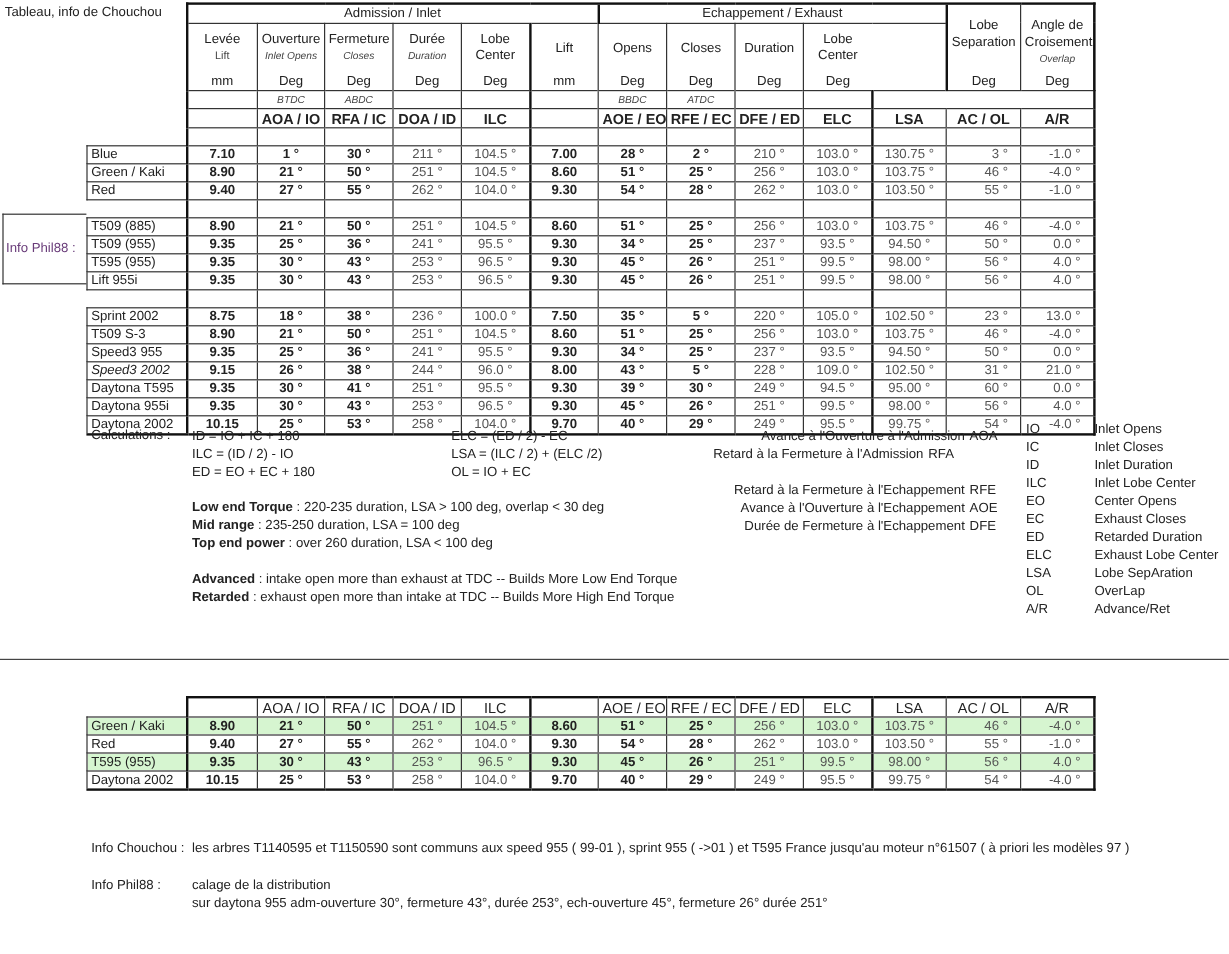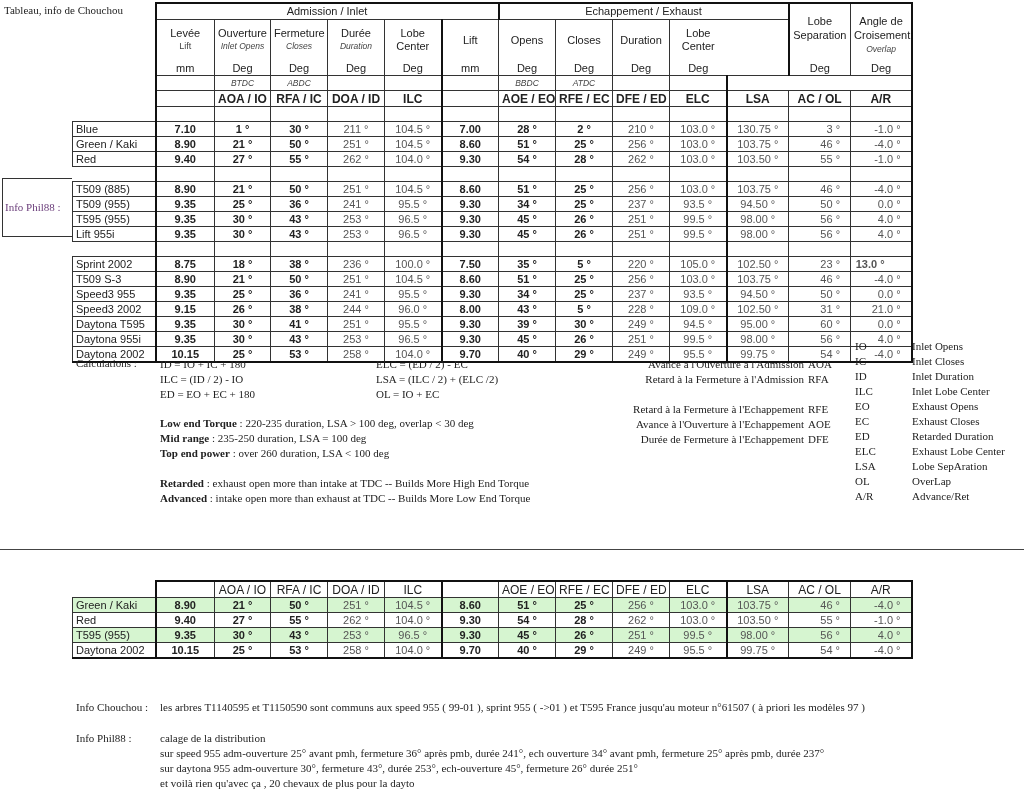--- a/index.html
+++ b/index.html
@@ -1,18 +1,18 @@
 <!DOCTYPE html>
 <html><head>
 <meta charset="utf-8">
 <style>
   html, body { margin:0; padding:0; background:#fff; }
   body { width:1024px; height:795px; position:relative; overflow:hidden;
          font-family:"Liberation Sans", sans-serif; font-size:11px; color:#222; }
-  .abs { position:absolute;font-family:Liberation Serif, serif; }
+  .abs { position:absolute; }
   table.cam { position:absolute; border-collapse:collapse; table-layout:fixed; }
   table.cam td { padding:0 3px; height:14px; line-height:14px; white-space:nowrap; overflow:hidden; font-size:11px; }
   .hdr td { text-align:center; vertical-align:middle; }
   .c { text-align:center; }
   .r { text-align:right; }
   .b { font-weight:bold; }
   .it { font-style:italic; font-size:8.5px !important; color:#444; }
   .gray { color:#555; }
   .bl { border-left:1px solid #333; }
   .blt { border-left:2px solid #111; }
@@ -321,21 +321,21 @@
         <td class="c b bt bb bl" style="">38 °</td>
         <td class="c gray bt bb bl" style="">236 °</td>
         <td class="c gray bt bb bl" style="">100.0 °</td>
         <td class="c b bt bb blt" style="">7.50</td>
         <td class="c b bt bb bl" style="">35 °</td>
         <td class="c b bt bb bl" style="">5 °</td>
         <td class="c gray bt bb bl" style="">220 °</td>
         <td class="c gray bt bb bl" style="">105.0 °</td>
         <td class="c gray bt bb blt" style="">102.50 °</td>
         <td class="r gray bt bb bl" style="padding-right:10px;">23 °</td>
-        <td class="r gray bt bb bl brt" style="padding-right:26px;font-weight:bold;">13.0 °</td>
+        <td class="r gray bt bb bl brt" style="padding-right:10px;">13.0 °</td>
       </tr>
       <tr>
         <td class="bl bt bb" style="padding-left:3px;">T509 S-3</td>
         <td class="c b bt bb blt" style="">8.90</td>
         <td class="c b bt bb bl" style="">21 °</td>
         <td class="c b bt bb bl" style="">50 °</td>
         <td class="c gray bt bb bl" style="">251 °</td>
         <td class="c gray bt bb bl" style="">104.5 °</td>
         <td class="c b bt bb blt" style="">8.60</td>
         <td class="c b bt bb bl" style="">51 °</td>
@@ -356,21 +356,21 @@
         <td class="c b bt bb blt" style="">9.30</td>
         <td class="c b bt bb bl" style="">34 °</td>
         <td class="c b bt bb bl" style="">25 °</td>
         <td class="c gray bt bb bl" style="">237 °</td>
         <td class="c gray bt bb bl" style="">93.5 °</td>
         <td class="c gray bt bb blt" style="">94.50 °</td>
         <td class="r gray bt bb bl" style="padding-right:10px;">50 °</td>
         <td class="r gray bt bb bl brt" style="padding-right:10px;">0.0 °</td>
       </tr>
       <tr>
-        <td class="bl bt bb" style="padding-left:3px;">Speed3 2002</td>
+        <td class="bl bt bb" style="padding-left:3px;font-style:italic;">Speed3 2002</td>
         <td class="c b bt bb blt" style="">9.15</td>
         <td class="c b bt bb bl" style="">26 °</td>
         <td class="c b bt bb bl" style="">38 °</td>
         <td class="c gray bt bb bl" style="">244 °</td>
         <td class="c gray bt bb bl" style="">96.0 °</td>
         <td class="c b bt bb blt" style="">8.00</td>
         <td class="c b bt bb bl" style="">43 °</td>
         <td class="c b bt bb bl" style="">5 °</td>
         <td class="c gray bt bb bl" style="">228 °</td>
         <td class="c gray bt bb bl" style="">109.0 °</td>
@@ -442,30 +442,30 @@
   <div>LSA = (ILC / 2) + (ELC /2)</div>
   <div>OL = IO + EC</div>
 </div>
 
 <div class="abs notes" style="left:160px;top:416px;">
   <div><b>Low end Torque</b><span> : 220-235 duration,  LSA &gt; 100 deg, overlap &lt; 30 deg</span></div>
   <div><b>Mid range</b><span> : 235-250 duration, LSA = 100 deg</span></div>
   <div><b>Top end power</b><span> : over 260 duration, LSA &lt; 100 deg</span></div>
 </div>
 <div class="abs notes" style="left:160px;top:476px;">
+  <div><b>Advanced</b><span> : intake open more than exhaust at TDC -- Builds More Low End Torque</span></div>
   <div><b>Retarded</b><span> : exhaust open more than intake at TDC -- Builds More High End Torque</span></div>
-  <div><b>Advanced</b><span> : intake open more than exhaust at TDC -- Builds More Low End Torque</span></div>
 </div>
 
 <div class="abs" id="fr-legend" style="left:560px;top:357px;width:300px;">
     <div style="height:15px;line-height:15px;display:flex;justify-content:flex-end;white-space:nowrap;">
       <span>Avance à l'Ouverture à l'Admission</span>
       <span style="width:52px;padding-left:4px;text-align:left;">AOA</span>
     </div>
-    <div style="height:15px;line-height:15px;display:flex;justify-content:flex-end;white-space:nowrap;">
+    <div style="height:15px;line-height:15px;display:flex;justify-content:center;white-space:nowrap;">
       <span>Retard à la Fermeture à l'Admission</span>
       <span style="width:52px;padding-left:4px;text-align:left;">RFA</span>
     </div>
     <div style="height:15px;line-height:15px;display:flex;justify-content:flex-end;white-space:nowrap;">
       <span></span>
       <span style="width:52px;padding-left:4px;text-align:left;"></span>
     </div>
     <div style="height:15px;line-height:15px;display:flex;justify-content:flex-end;white-space:nowrap;">
       <span>Retard à la Fermeture à l'Echappement</span>
       <span style="width:52px;padding-left:4px;text-align:left;">RFE</span>
@@ -473,40 +473,40 @@
     <div style="height:15px;line-height:15px;display:flex;justify-content:flex-end;white-space:nowrap;">
       <span>Avance à l'Ouverture à l'Echappement</span>
       <span style="width:52px;padding-left:4px;text-align:left;">AOE</span>
     </div>
     <div style="height:15px;line-height:15px;display:flex;justify-content:flex-end;white-space:nowrap;">
       <span>Durée de Fermeture à l'Echappement</span>
       <span style="width:52px;padding-left:4px;text-align:left;">DFE</span>
     </div>
   </div>
 
-<div class="abs" id="en-legend" style="left:855px;top:339px;width:169px;">
+<div class="abs" id="en-legend" style="left:855px;top:351px;width:169px;">
     <div style="height:15px;line-height:15px;display:flex;white-space:nowrap;">
       <span style="width:57px;display:inline-block;">IO</span>
       <span>Inlet Opens</span>
     </div>
     <div style="height:15px;line-height:15px;display:flex;white-space:nowrap;">
       <span style="width:57px;display:inline-block;">IC</span>
       <span>Inlet Closes</span>
     </div>
     <div style="height:15px;line-height:15px;display:flex;white-space:nowrap;">
       <span style="width:57px;display:inline-block;">ID</span>
       <span>Inlet Duration</span>
     </div>
     <div style="height:15px;line-height:15px;display:flex;white-space:nowrap;">
       <span style="width:57px;display:inline-block;">ILC</span>
       <span>Inlet Lobe Center</span>
     </div>
     <div style="height:15px;line-height:15px;display:flex;white-space:nowrap;">
       <span style="width:57px;display:inline-block;">EO</span>
-      <span>Exhaust Opens</span>
+      <span>Center Opens</span>
     </div>
     <div style="height:15px;line-height:15px;display:flex;white-space:nowrap;">
       <span style="width:57px;display:inline-block;">EC</span>
       <span>Exhaust Closes</span>
     </div>
     <div style="height:15px;line-height:15px;display:flex;white-space:nowrap;">
       <span style="width:57px;display:inline-block;">ED</span>
       <span>Retarded Duration</span>
     </div>
     <div style="height:15px;line-height:15px;display:flex;white-space:nowrap;">
@@ -629,16 +629,14 @@
       </tr>
     </tbody>
 </table>
 
 <div class="abs" style="left:76px;top:701px;">Info Chouchou :</div>
 <div class="abs" style="left:160px;top:701px;white-space:nowrap;">les arbres T1140595 et T1150590 sont communs aux speed 955 ( 99-01 ), sprint 955 ( -&gt;01 ) et T595 France jusqu'au moteur n°61507 ( à priori les modèles 97 )</div>
 
 <div class="abs" style="left:76px;top:732px;">Info Phil88 :</div>
 <div class="abs notes" style="left:160px;top:731px;">
   <div>calage de la distribution</div>
-  <div>sur speed 955 adm-ouverture 25° avant pmh, fermeture 36° après pmb, durée 241°, ech ouverture 34° avant pmh, fermeture 25° après pmb, durée 237°</div>
   <div>sur daytona 955 adm-ouverture 30°, fermeture 43°, durée 253°, ech-ouverture 45°, fermeture 26° durée 251°</div>
-  <div>et voilà rien qu'avec ça , 20 chevaux de plus pour la dayto</div>
 </div>
 
 </body></html>

